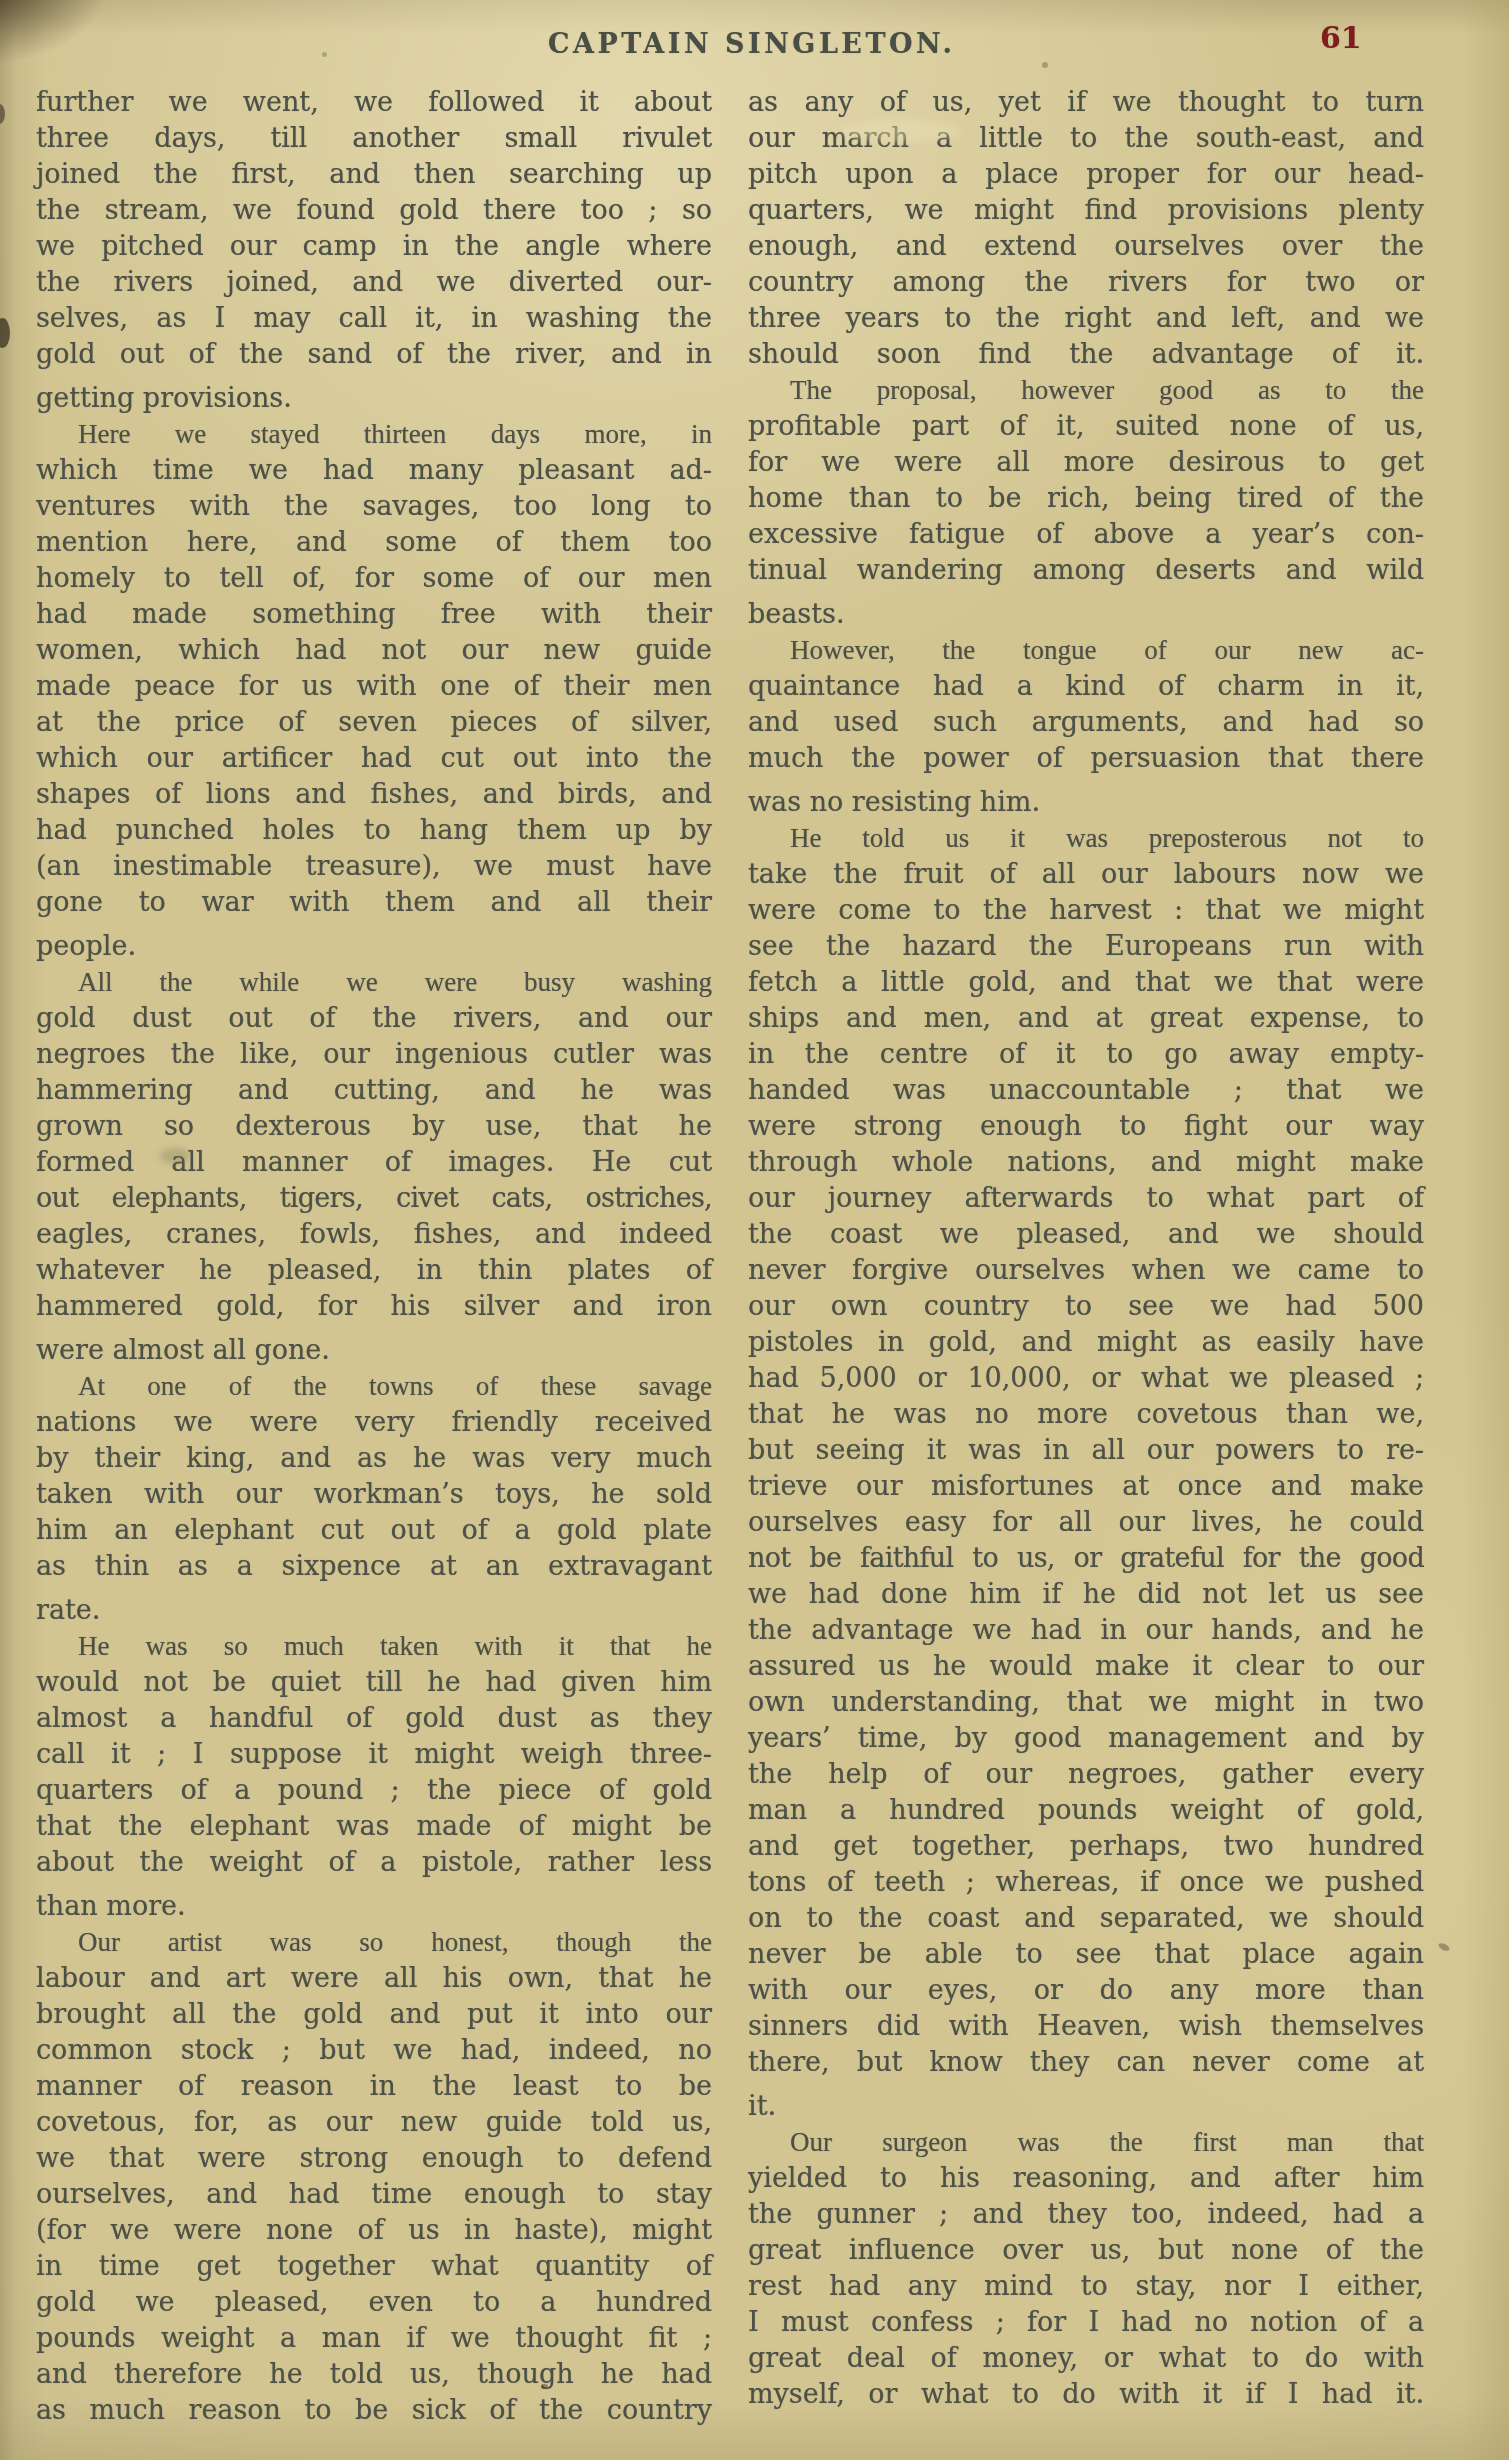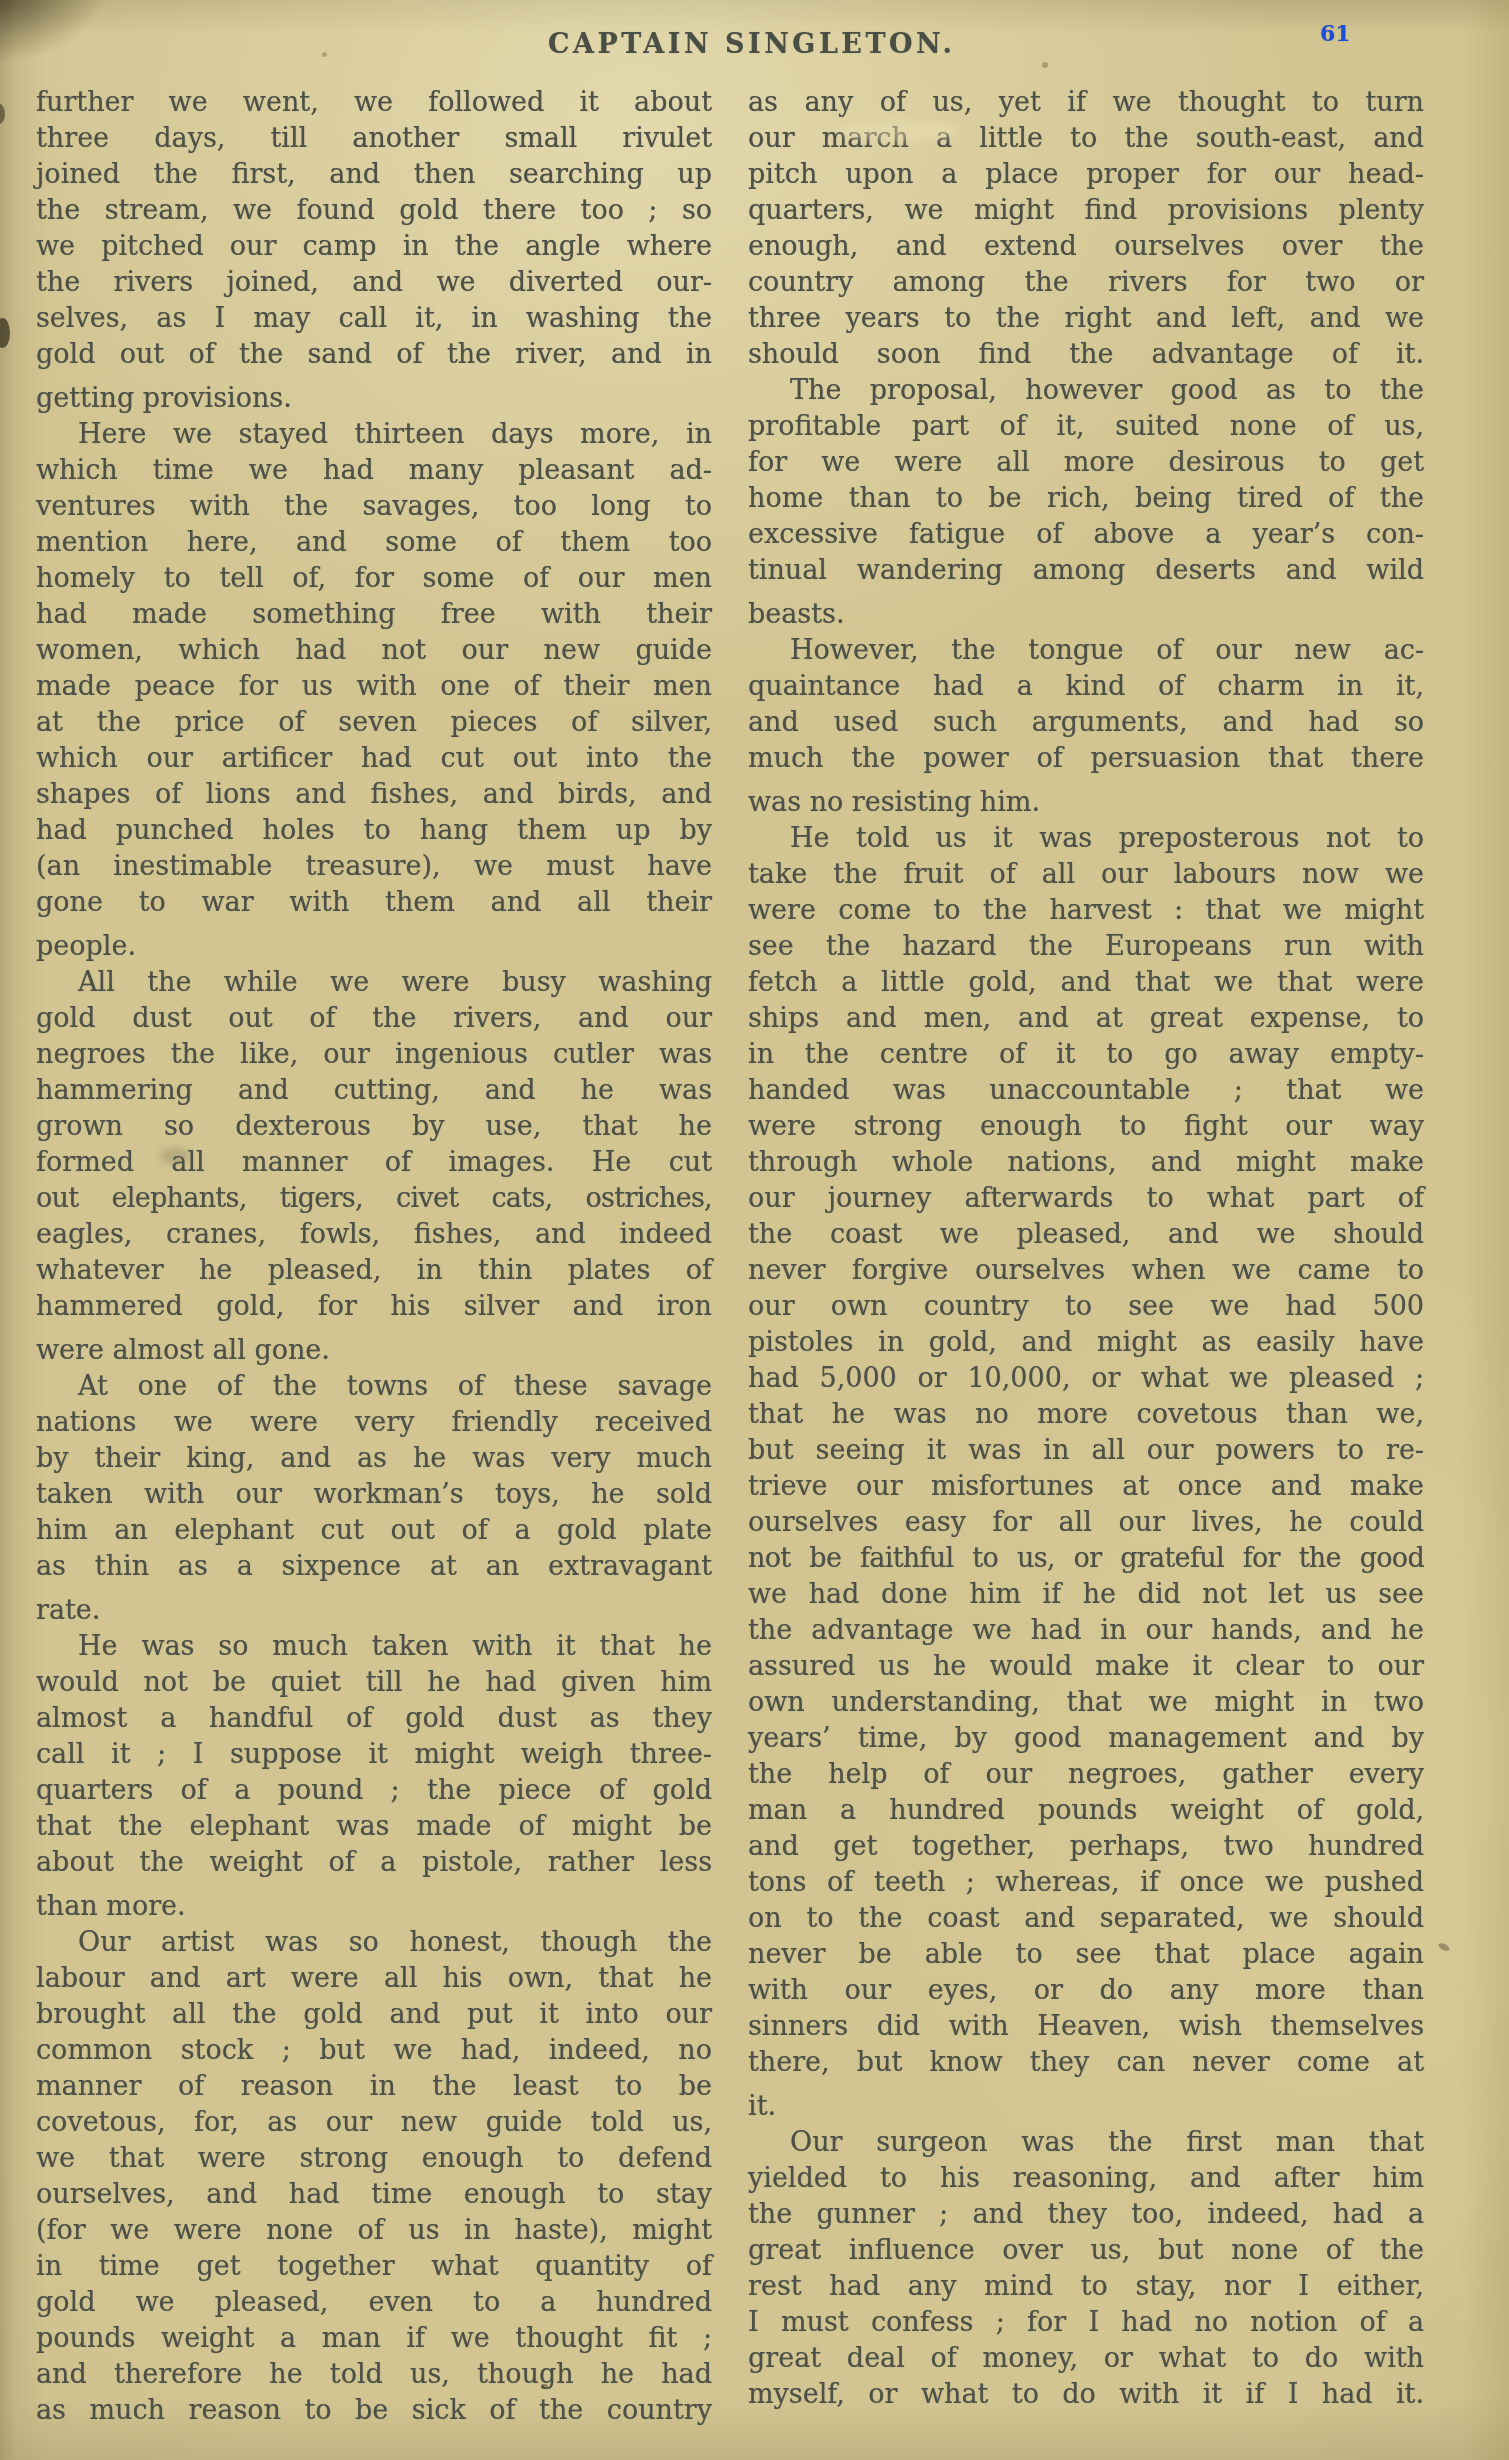--- a/index.html
+++ b/index.html
@@ -20,34 +20,34 @@
   }
   .running-head{position:absolute;top:20px;left:0;width:1509px;height:44px;}
   .head-title{
     position:absolute;left:548px;top:8px;
     font-size:27px;font-weight:bold;letter-spacing:3.5px;
     color:#4a4f45;text-shadow:0 0 1px rgba(74,79,69,0.45);
     white-space:nowrap;
   }
   .page-num{
     position:absolute;left:1320px;top:0px;
-    font-size:22px;font-weight:bold;color:#1d4ed8;
+    font-size:30px;font-weight:bold;color:#7f1d1d;
     text-shadow:0 0 1px rgba(74,78,63,0.5);
   }
   .col{position:absolute;top:84px;width:676px;}
   #col-left{left:36px;}
   #col-right{left:748px;}
   .para{margin:0;padding:0;}
   .line{
     height:36px;line-height:36px;font-size:27px;
     text-align:justify;text-align-last:justify;
     white-space:nowrap;
     text-shadow:0 0 1px rgba(76,80,68,0.38), 0.4px 0.4px 0.5px rgba(76,80,68,0.22);
   }
-  .line.indent{padding-left:42px;}
+  .line.indent{padding-left:42px;font-family:Liberation Serif, serif;}
   .line.endline{text-align-last:left;margin-top:8px;}
   .line.tight{letter-spacing:-0.7px;word-spacing:-1.6px;}
   .speck{position:absolute;border-radius:50%;}
   .speck.blur{filter:blur(3px);}
 </style>
 </head>
 <body>
 
 <div class="running-head">
   <span class="head-title">CAPTAIN SINGLETON.</span>

